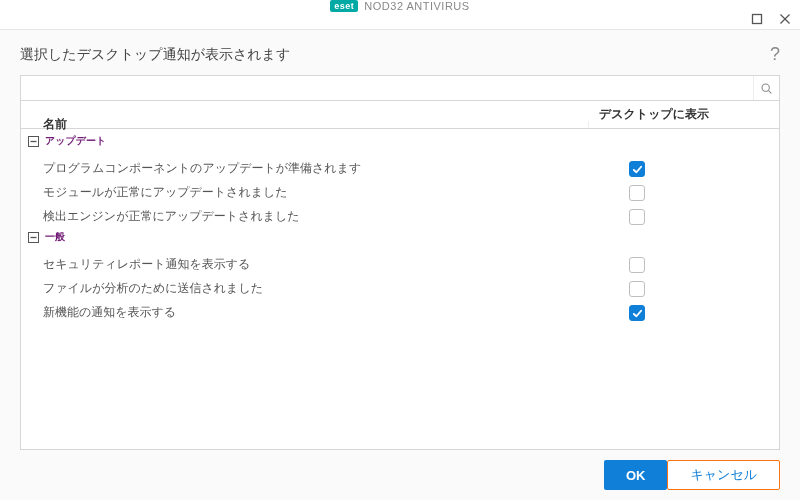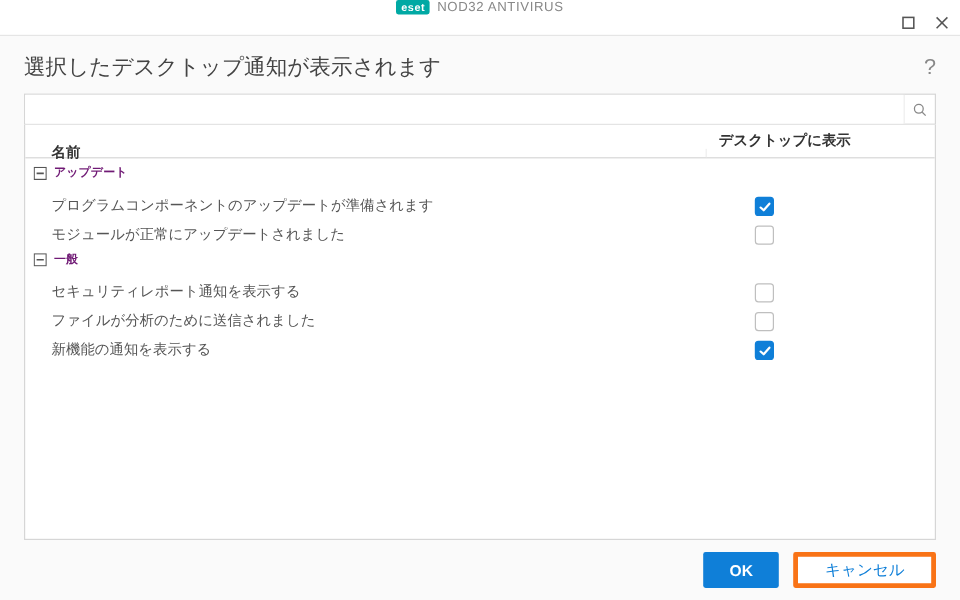--- a/index.html
+++ b/index.html
@@ -6,44 +6,44 @@
   html, body { width: 800px; height: 500px; font-family: "Meiryo", "Yu Gothic", sans-serif; background: #f5f5f5; overflow: hidden; }
   .window { width: 800px; height: 500px; background: #fafafa; display: flex; flex-direction: column; }
   .titlebar { height: 30px; background: #fff; border-bottom: 1px solid #e5e5e5; display: flex; align-items: center; padding: 0 8px; flex-direction: column; }
   .brand { display: flex; align-items: center; gap: 6px; }
   .brand-badge { background: #00a9a4; color: #fff; font-size: 9px; font-weight: bold; padding: 1px 4px; border-radius: 2px; letter-spacing: 0.5px; }
   .brand-text { font-size: 11px; color: #888; font-weight: 400; letter-spacing: 0.5px; }
   .win-controls { margin-left: auto; display: flex; gap: 14px; }
   .win-btn { width: 14px; height: 14px; display: flex; align-items: center; justify-content: center; cursor: pointer; }
   .win-btn svg { width: 12px; height: 12px; }
   .header-row { display: flex; align-items: center; padding: 14px 20px 10px 20px; }
-  .page-title { font-size: 18px; color: #444; font-weight: 400; }
+  .page-title { font-size: 14px; color: #444; font-weight: 400; }
   .help-btn { margin-left: auto; color: #888; font-size: 18px; cursor: pointer; }
   .content { flex: 1; padding: 0 20px; display: flex; flex-direction: column; }
   .searchbar { display: flex; border: 1px solid #d6d6d6; background: #fff; height: 26px; }
   .searchbar input { flex: 1; border: none; outline: none; padding: 0 6px; font-size: 12px; }
   .search-icon-btn { width: 26px; display: flex; align-items: center; justify-content: center; border-left: 1px solid #eee; cursor: pointer; }
   .search-icon-btn svg { width: 13px; height: 13px; stroke: #888; }
   .table { border: 1px solid #d6d6d6; border-top: none; background: #fff; flex: 1; overflow: hidden; }
   .thead { display: flex; height: 28px; border-bottom: 1px solid #d6d6d6; font-size: 12px; color: #333; font-weight: 700; }
   .th-name { flex: 1; padding-left: 22px; display: flex; align-items: center; border-right: 1px solid #eee; margin-top: 20px; }
   .th-desk { width: 190px; padding-left: 10px; display: flex; align-items: center; }
   .group-row { display: flex; align-items: center; height: 24px; font-size: 10px; color: #701a75; font-weight: 700; padding-left: 6px; }
   .collapse-icon { width: 12px; height: 12px; margin-right: 6px; display: flex; align-items: center; justify-content: center; }
   .collapse-icon svg { width: 11px; height: 11px; }
   .item-row { display: flex; align-items: flex-end; height: 24px; font-size: 12px; color: #555; }
   .item-name { flex: 1; padding-left: 22px; display: flex; align-items: center; }
   .item-check { width: 190px; display: flex; align-items: center; padding-left: 40px; }
   .cbox { width: 16px; height: 16px; border: 1.5px solid #bfbfbf; border-radius: 3px; background: #fff; display: flex; align-items: center; justify-content: center; cursor: pointer; }
   .cbox.checked { background: #0f7fd8; border-color: #0f7fd8; }
   .cbox.checked svg { width: 11px; height: 11px; }
-  .footer { height: 50px; display: flex; align-items: center; justify-content: flex-end; gap: 12px; padding: 0 20px; }
+  .footer { height: 50px; display: flex; align-items: center; justify-content: flex-end; padding: 0 20px; }
   .btn { height: 30px; padding: 0 22px; font-size: 13px; border-radius: 2px; cursor: pointer; border: none; display: flex; align-items: center; justify-content: center; }
   .btn-primary { background: #0f7fd8; color: #fff; font-weight: 600; }
-  .btn-secondary { background: #fff; color: #0f7fd8; border: 4px solid #f97316; }
+  .btn-secondary { background: #fff; color: #0f7fd8; border: 1px solid #f97316; }
 </style>
 </head>
 <body>
 
 <div class="window">
 
   <div class="titlebar">
     <div class="brand">
       <span class="brand-badge">eset</span>
       <span class="brand-text">NOD32 ANTIVIRUS</span>
@@ -103,20 +103,26 @@
                 </svg>
               </div>
             </div>
           </div>
           <div class="item-row">
             <div class="item-name">モジュールが正常にアップデートされました</div>
             <div class="item-check">
               <div class="cbox"></div>
             </div>
           </div>
+          <div class="item-row">
+            <div class="item-name">検出エンジンが正常にアップデートされました</div>
+            <div class="item-check">
+              <div class="cbox"></div>
+            </div>
+          </div>
           <div class="group-row">
             <span class="collapse-icon">
               <svg viewBox="0 0 11 11">
                 <rect x="0.5" y="0.5" width="10" height="10" fill="none" stroke="#555" stroke-width="1"></rect>
                 <line x1="2.5" y1="5.5" x2="8.5" y2="5.5" stroke="#555" stroke-width="1.3"></line>
               </svg>
             </span>
             <span>一般</span>
           </div>
           <div class="item-row">

